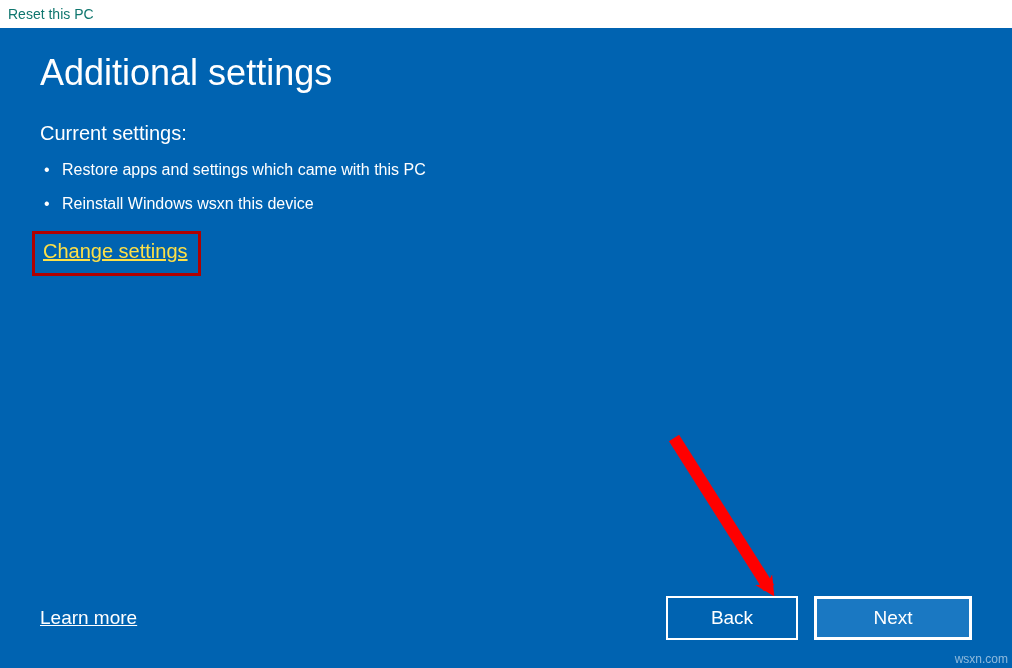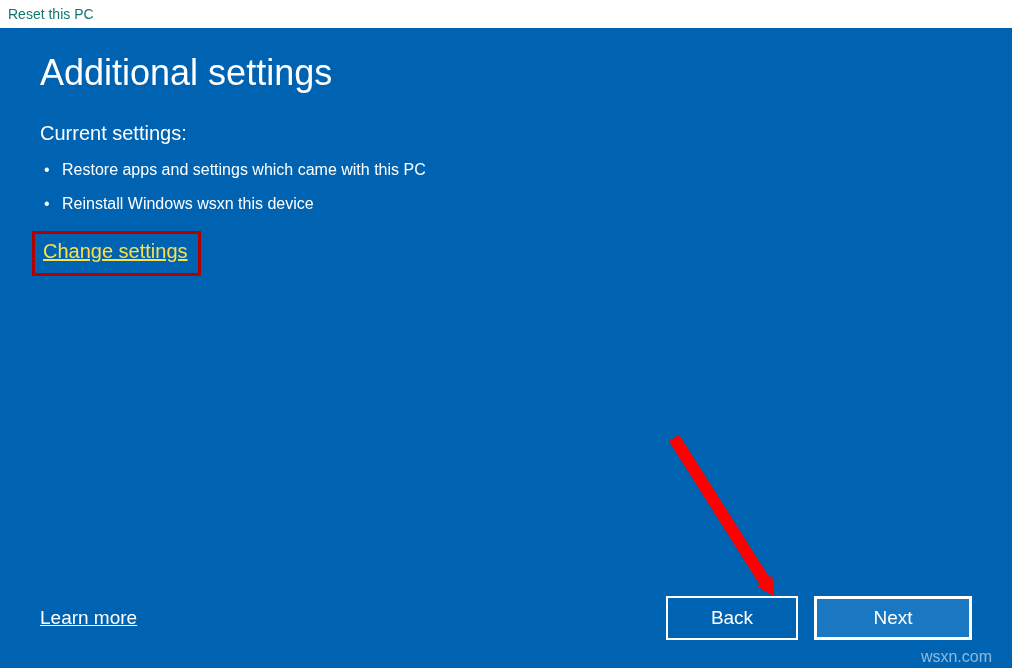--- a/index.html
+++ b/index.html
@@ -115,23 +115,23 @@
     .arrow-annotation {
       position: absolute;
       left: 654px;
       top: 400px;
       width: 160px;
       height: 190px;
       pointer-events: none;
     }
     .watermark {
       position: absolute;
-      right: 20px;
+      right: 4px;
       bottom: 2px;
-      font-size: 16px;
+      font-size: 12px;
       color: rgba(255,255,255,0.55);
       text-align: center;
     }
   </style>
 </head>
 <body>
 
 <div class="title-bar">
   <span>Reset this PC</span>
 </div>

